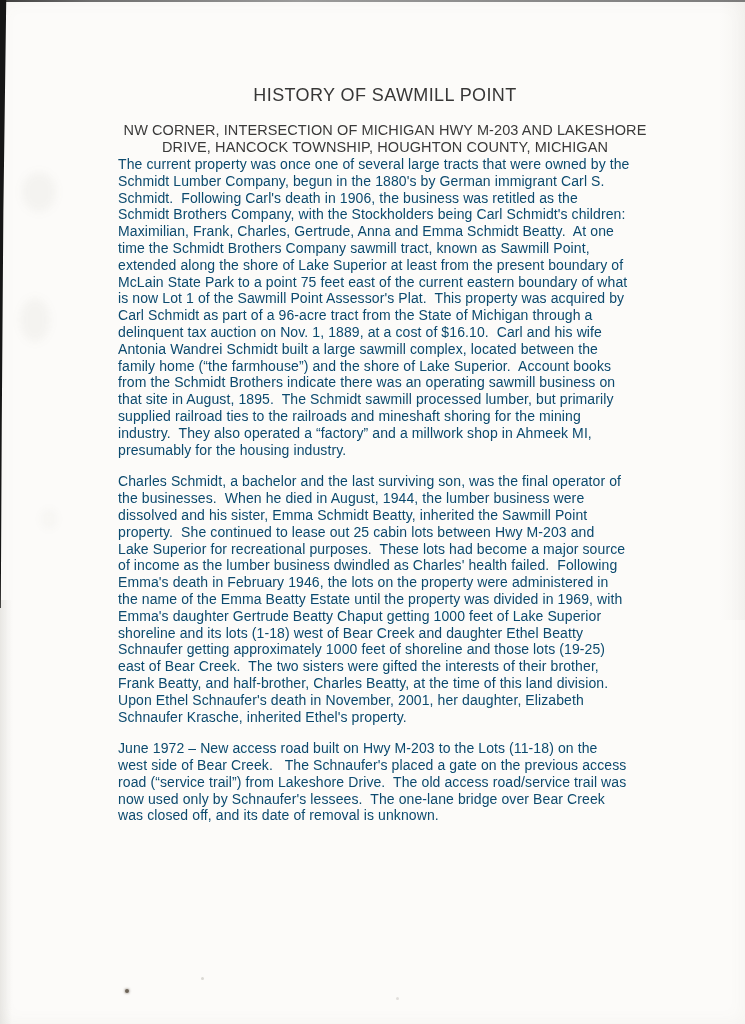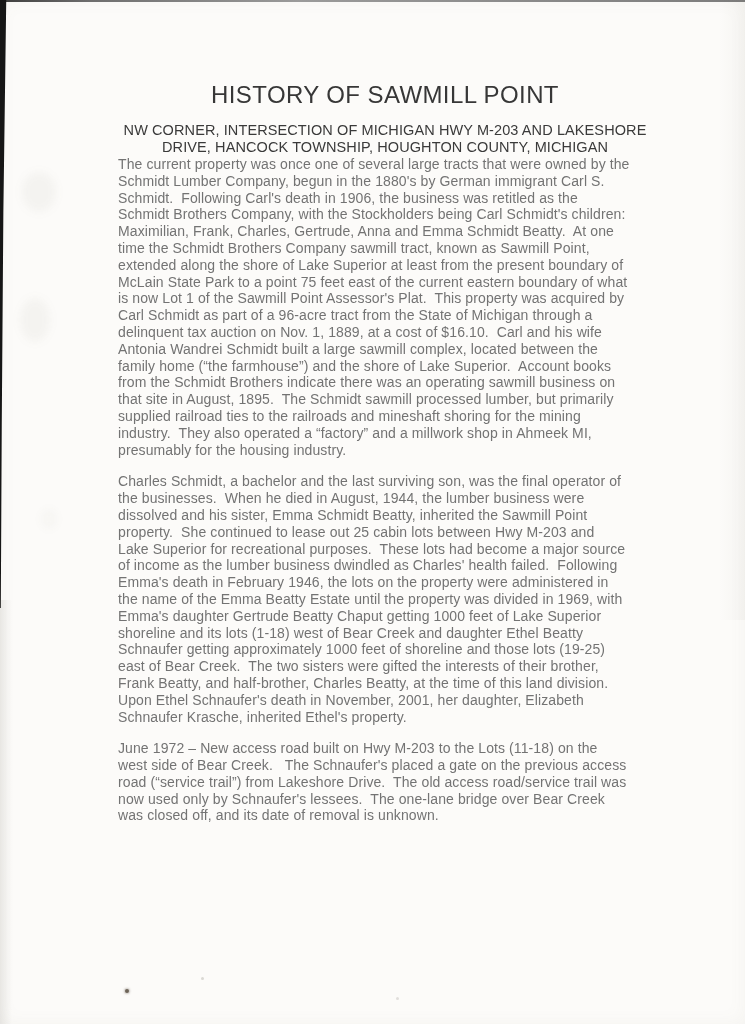--- a/index.html
+++ b/index.html
@@ -69,21 +69,21 @@
   
   .content {
     position: absolute;
     left: 118px;
     top: 84px;
     width: 534px;
     color: #3c3c3c;
   }
   .doc-title {
     margin: 0;
-    font-size: 24px;
+    font-size: 18px;
     font-weight: 400;
     letter-spacing: 0.4px;
     text-align: center;
     line-height: 22px;
     color: #373737;
     white-space: nowrap;
   }
   .doc-subtitle {
     margin: 16px 0 0 0;
     font-size: 14.5px;
@@ -92,21 +92,21 @@
     white-space: pre-wrap;
     letter-spacing: 0.1px;
     color: #3a3a3a;
   }
   .para {
     margin: 0 0 15px 0;
     font-size: 14px;
     line-height: 16.8px;
     letter-spacing: 0.1px;
     white-space: pre-wrap;
-    color: #737373;
+    color: #0c4a6e;
   }
   .para:first-of-type { margin-top: 15px; }
 </style>
 </head>
 <body>
 
 <div class="page">
   <div class="scan-top-edge"></div>
   <div class="scan-left-edge"></div>
   <div class="scan-left-shade"></div>

